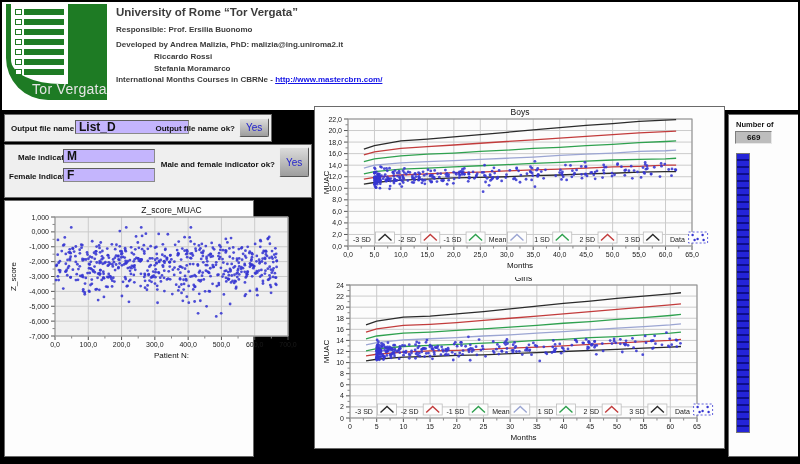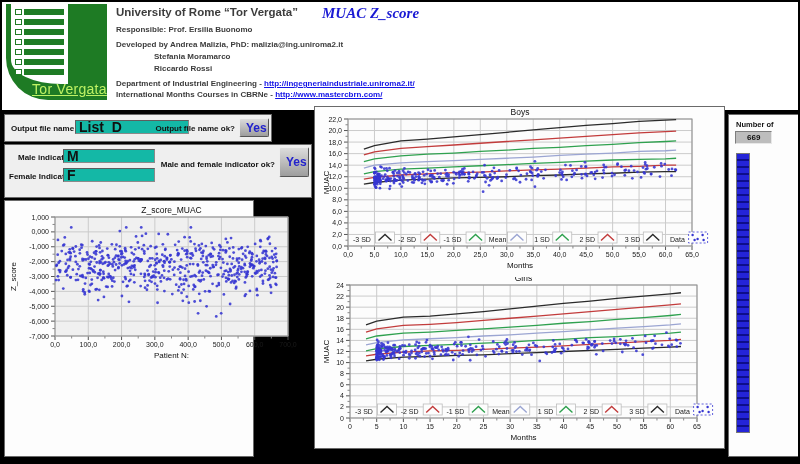--- a/index.html
+++ b/index.html
@@ -7,43 +7,43 @@
   .window{position:relative;width:800px;height:464px;background:#000;border:2px solid #000;
           font-family:"Liberation Sans",sans-serif;overflow:hidden;}
   
   .header{position:absolute;left:0;top:0;width:796px;height:108px;background:#fff;}
   .logo{position:absolute;left:4px;top:2px;width:101px;height:96px;background:#1e7b24;
         border-bottom-left-radius:42px;overflow:hidden;}
   .logo-white{position:absolute;left:5px;top:0;width:57px;height:80px;background:#fff;
         border-bottom-left-radius:50px 24px;}
   .logo-bar{position:absolute;left:18px;width:40px;height:6px;background:#1e7b24;}
   .logo-cell{position:absolute;left:9px;width:7px;height:6px;background:#fff;border:1px solid #1e7b24;}
-  .logo-text{position:absolute;left:26px;bottom:3px;color:#bef264;font-size:14px;letter-spacing:.3px;text-decoration:underline;}
+  .logo-text{position:absolute;left:26px;bottom:3px;color:#e5e5e5;font-size:14px;letter-spacing:.3px;}
   .app-title{position:absolute;left:320px;top:3px;font-family:"Liberation Serif",serif;
         font-style:italic;font-weight:bold;font-size:15px;color:#1b1bd4;}
   .htext{position:absolute;left:114px;top:4px;width:560px;color:#3c3c3c;}
   .hline{font-size:8px;font-weight:700;white-space:nowrap;}
   .h-uni{font-size:11.5px;font-weight:700;margin-bottom:7px;}
   .h-gap{margin-top:6px;}
   .h-ind{margin-left:38px;margin-top:3px;}
   a.link{color:#1414e6;text-decoration:underline;cursor:pointer;}
   
   .box{position:absolute;border:1px solid #6a6a6a;background:#efefef;}
   .box-output{left:2px;top:112px;width:268px;height:28px;}
   .box-gender{left:2px;top:142px;width:308px;height:54px;}
   .box-zchart{left:2px;top:198px;width:250px;height:257px;background:#fdfdfd;}
   .box-charts{left:312px;top:104px;width:411px;height:343px;background:#fdfdfd;}
   .box-patients{left:726px;top:112px;width:71px;height:343px;background:#fdfdfd;}
   .ctl-label{position:absolute;font-size:8px;font-weight:700;color:#111;white-space:nowrap;}
-  .ctl-input{position:absolute;height:14px;background:#14b8a6;border:1px solid #8a8a8a;
-        border-top-color:#5e5e5e;border-left-color:#5e5e5e;font-size:14px;font-weight:700;
+  .ctl-input{position:absolute;height:14px;background:#c4b5fd;border:1px solid #8a8a8a;
+        border-top-color:#5e5e5e;border-left-color:#5e5e5e;font-size:12px;font-weight:700;
         color:#111;padding:0 0 0 3px;font-family:"Liberation Sans",sans-serif;}
   .yes-btn{position:absolute;background:linear-gradient(#dcdcdc,#9d9d9d);border:1px solid #555;
         border-top-color:#eee;border-left-color:#eee;border-radius:2px;color:#2222cc;
-        font-weight:700;font-size:12px;cursor:pointer;
+        font-weight:400;font-size:10px;cursor:pointer;
         font-family:"Liberation Sans",sans-serif;}
   
   svg{display:block;}
   svg text{font-family:"Liberation Sans",sans-serif;}
   svg .tick{font-size:7px;fill:#1a1a1a;}
   svg .ctitle{font-size:8.5px;fill:#111;}
   svg .alabel{font-size:8px;fill:#111;}
   
   .pat-label{position:absolute;left:7px;top:5px;font-size:7.5px;font-weight:700;color:#111;}
   .pat-value{position:absolute;left:6px;top:16px;width:37px;height:13px;background:#bdbdbd;
@@ -69,28 +69,26 @@
       <div class="logo-bar" style="top:65px"></div>
       <div class="logo-cell" style="top:5px"></div>
       <div class="logo-cell" style="top:15px"></div>
       <div class="logo-cell" style="top:25px"></div>
       <div class="logo-cell" style="top:35px"></div>
       <div class="logo-cell" style="top:45px"></div>
       <div class="logo-cell" style="top:55px"></div>
       <div class="logo-cell" style="top:65px"></div>
       <div class="logo-text">Tor Vergata</div>
     </div>
-    <div class="app-title">MUAC Z_score</div>
     <div class="htext">
       <div class="h-uni">University of Rome “Tor Vergata”</div>
       <div class="hline h-gap">Responsible: Prof. Ersilia Buonomo</div>
       <div class="hline h-gap">Developed by Andrea Malizia, PhD: malizia@ing.uniroma2.it</div>
+      <div class="hline h-ind">Riccardo Rossi</div>
       <div class="hline h-ind">Stefania Moramarco</div>
-      <div class="hline h-ind">Riccardo Rossi</div>
-      <div class="hline h-gap"><span>Department of Industrial Engineering - </span><a class="link">http://ingegneriaindustriale.uniroma2.it/</a></div>
       <div class="hline" style="margin-top:2px"><span>International Months Courses in CBRNe - </span><a class="link">http://www.mastercbrn.com/</a></div>
     </div>
   </div>
 
   <div class="box box-output">
     <span class="ctl-label" style="left:6px;top:9px">Output file name</span>
     <input class="ctl-input" style="left: 70px; top: 5px; width: 114px;" value="List_D">
     <span class="ctl-label" style="right:36px;top:9px">Output file name ok?</span>
     <button class="yes-btn" style="right:2px;top:3px;width:30px;height:19px">Yes</button>
   </div>

